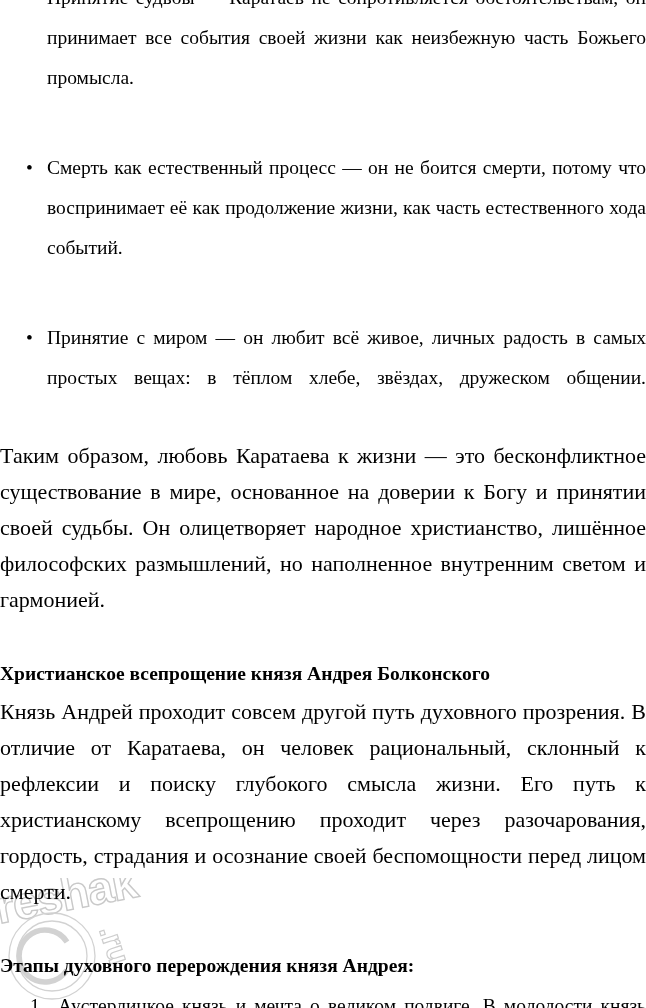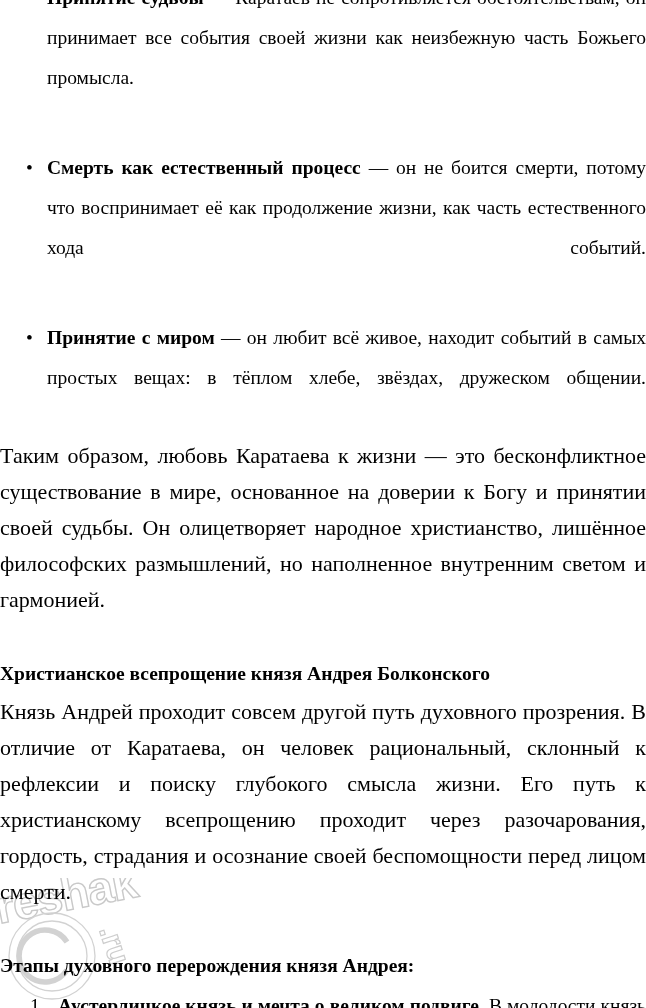--- a/index.html
+++ b/index.html
@@ -107,21 +107,21 @@
   ol.numbers > li .marker {
     position: absolute;
     left: 30px;
     top: 0;
     font-size: 19.5px;
     line-height: 40px;
     text-align: left;
     white-space: nowrap;
   }
 
-  .b { font-weight: bold; }
+  .b { font-weight: normal; }
 
   .spacer-bullet { height: 10px; }
 
   
   .para::after,
   ul.bullets > li::after,
   ol.numbers > li::after {
     content: "";
     display: inline-block;
     width: 100%;
@@ -153,21 +153,21 @@
     <ul class="bullets">
       <li>
         <span class="marker">•</span><span class="b">Принятие судьбы</span><span> — Каратаев не сопротивляется обстоятельствам, он принимает все события своей жизни как неизбежную часть Божьего промысла.</span>
       </li>
       <li class="spacer-bullet"></li>
       <li>
         <span class="marker">•</span><span class="b">Смерть как естественный процесс</span><span> — он не боится смерти, потому что воспринимает её как продолжение жизни, как часть естественного хода событий.</span>
       </li>
       <li class="spacer-bullet"></li>
       <li>
-        <span class="marker">•</span><span class="b">Принятие с миром</span><span> — он любит всё живое, находит событий в самых простых вещах: в тёплом хлебе, звёздах, дружеском общении.</span>
+        <span class="marker">•</span><span class="b">Принятие с миром</span><span> — он любит всё живое, личных радость в самых простых вещах: в тёплом хлебе, звёздах, дружеском общении.</span>
       </li>
     </ul>
 
     <p class="para">Таким образом, любовь Каратаева к жизни — это бесконфликтное существование в мире, основанное на доверии к Богу и принятии своей судьбы. Он олицетворяет народное христианство, лишённое философских размышлений, но наполненное внутренним светом и гармонией.</p>
 
     <h2 class="heading">Христианское всепрощение князя Андрея Болконского</h2>
 
     <p class="para">Князь Андрей проходит совсем другой путь духовного прозрения. В отличие от Каратаева, он человек рациональный, склонный к рефлексии и поиску глубокого смысла жизни. Его путь к христианскому всепрощению проходит через разочарования, гордость, страдания и осознание своей беспомощности перед лицом смерти.</p>
 
     <h2 class="heading">Этапы духовного перерождения князя Андрея:</h2>

